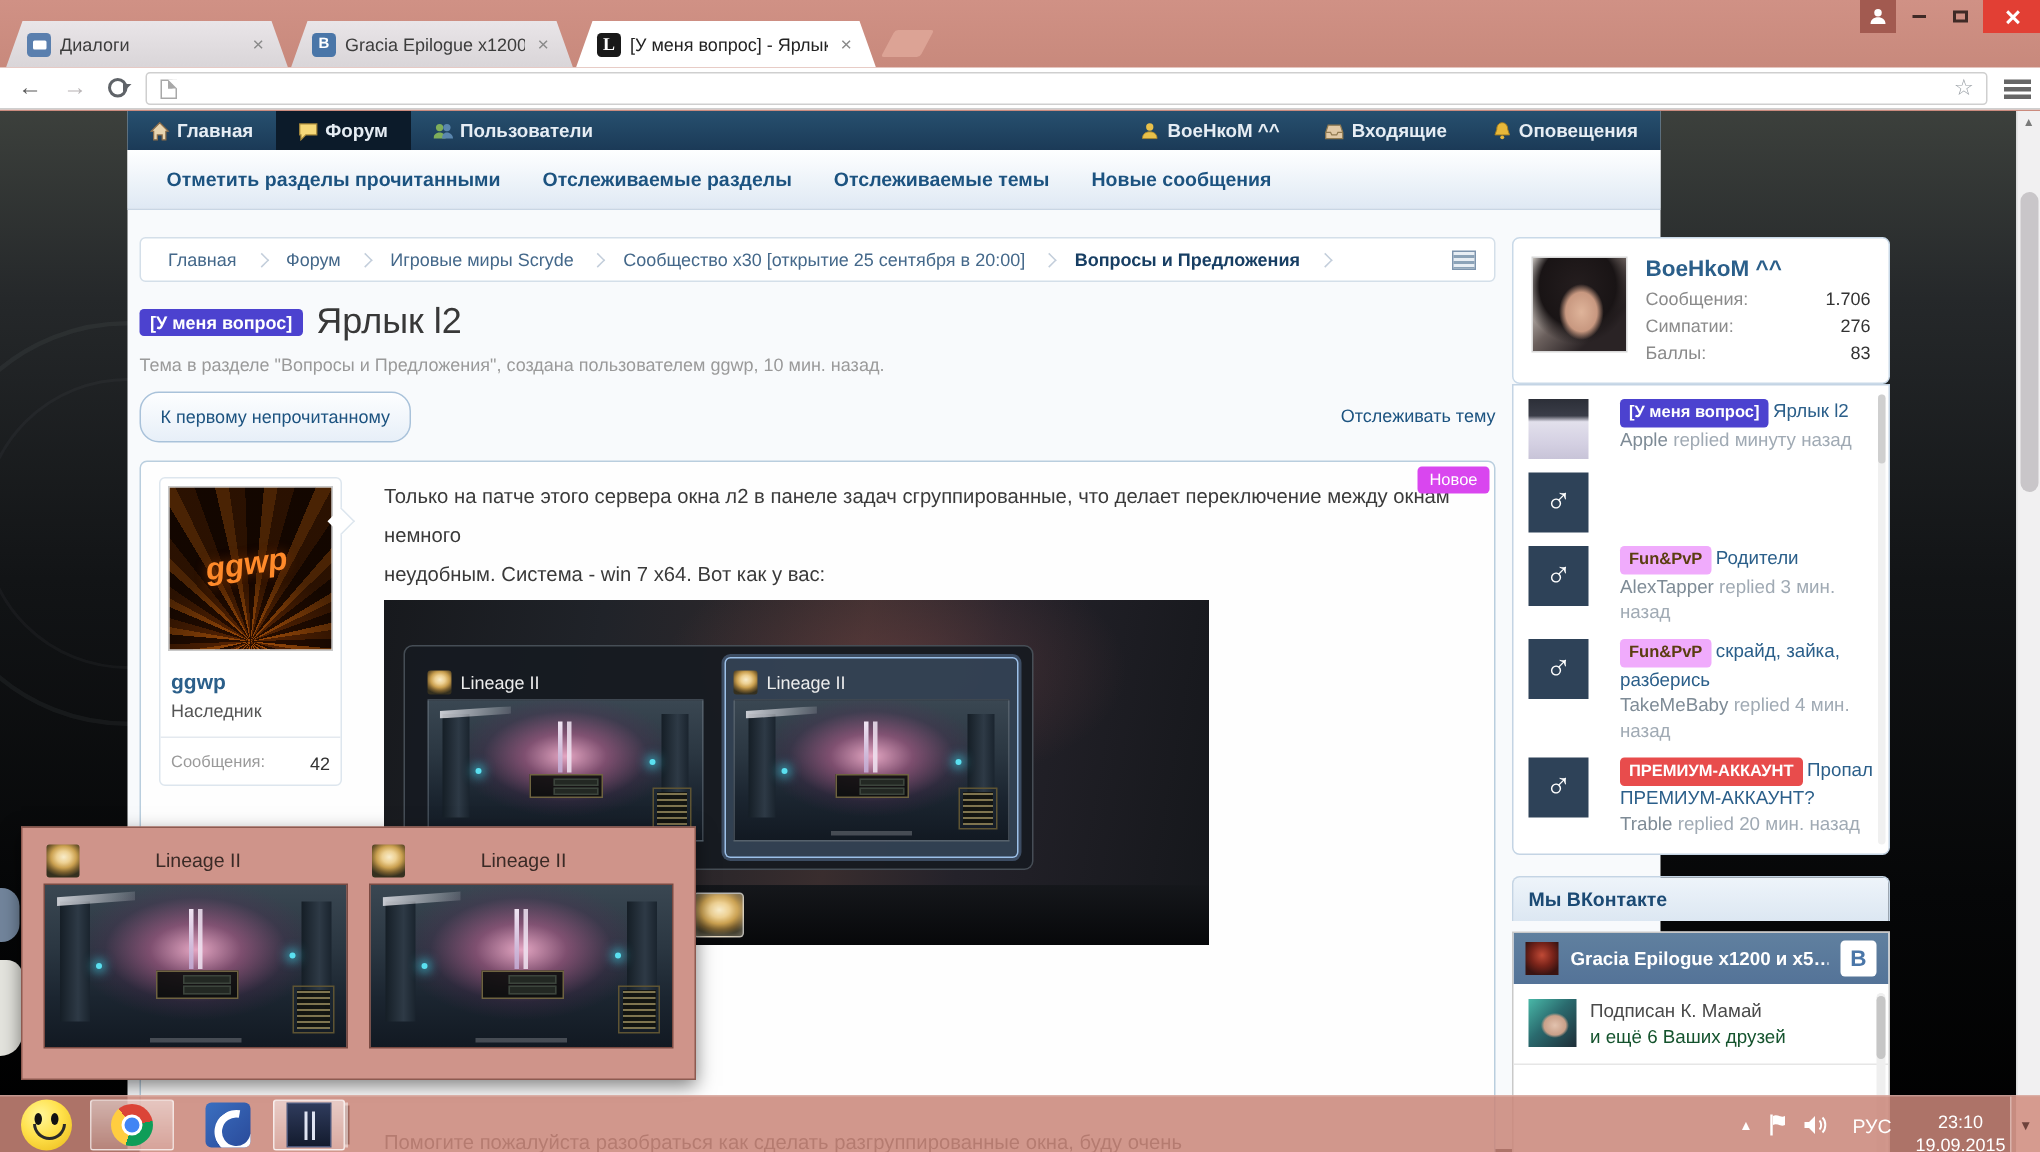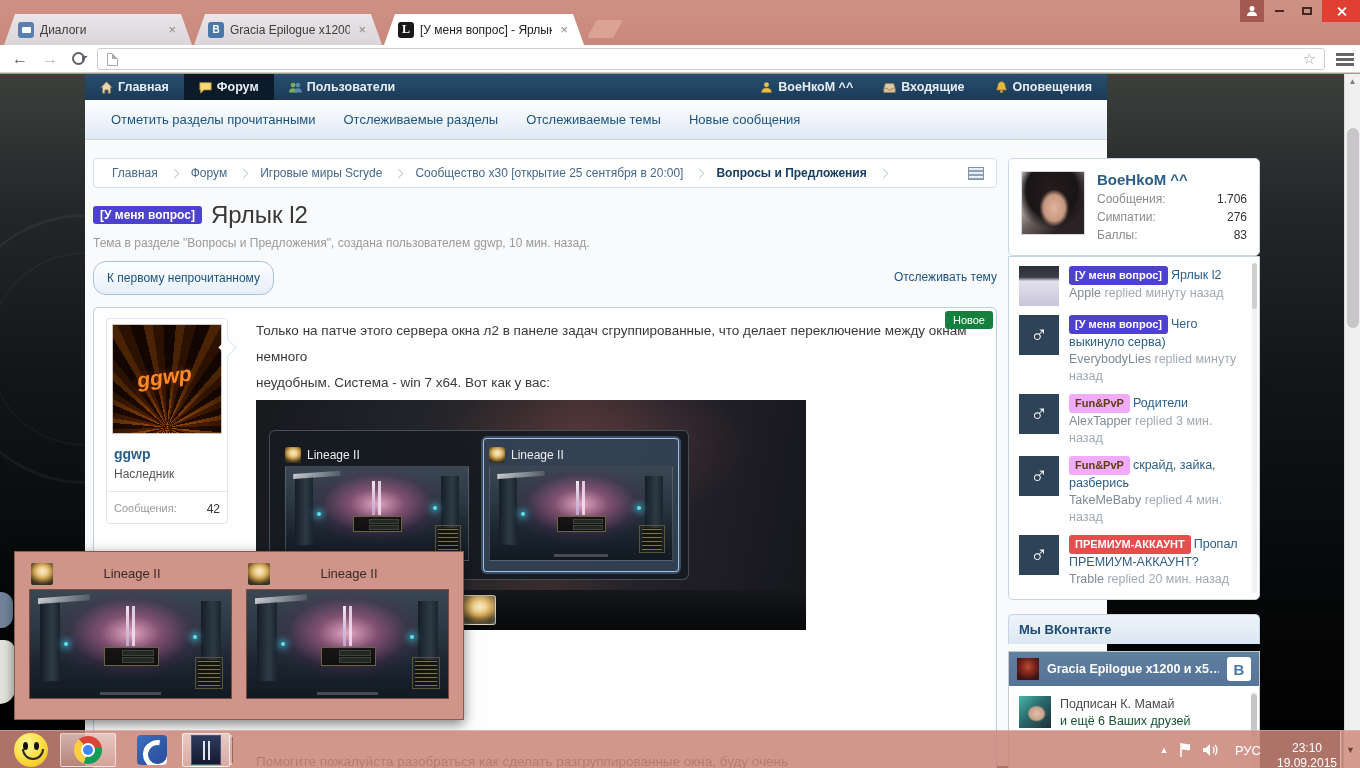--- a/index.html
+++ b/index.html
@@ -49,39 +49,39 @@
 .bgring::before{content:"";position:absolute;inset:35px;border:2px solid rgba(150,160,165,.06);border-radius:50%}
 .art1{position:absolute;left:0;top:518px;width:13px;height:36px;background:#7e93ad;border-radius:0 12px 12px 0;opacity:.9}
 .art2{position:absolute;left:0;top:566px;width:15px;height:64px;background:#f0f0ea;border-radius:0 14px 20px 0;opacity:.95}
 .page{position:absolute;left:85px;width:1022px;top:0;bottom:2px;background:#f8fafc}
 
 .topnav{height:26px;background:linear-gradient(#27506f,#1b3a57);display:flex;align-items:stretch;font-size:12.5px;font-weight:bold;color:#e6edf4}
 .nitem{display:flex;align-items:center;gap:5px;padding:0 15px}
 .nitem.active{background:#0c1b2a}
 .nright{margin-left:auto;display:flex}
 .nicon{width:13px;height:13px;flex:none}
-.subnav{height:40px;background:linear-gradient(#feffff,#dfe9f4);border-bottom:1px solid #c9d6e4;display:flex;align-items:center;padding:0 12px;font-size:13px;font-weight:normal;color:#1c5380}
+.subnav{height:40px;background:linear-gradient(#feffff,#dfe9f4);border-bottom:1px solid #c9d6e4;display:flex;align-items:center;padding:0 12px;font-size:13px;font-weight:bold;color:#1c5380}
 .subnav span{padding:0 14px}
 
 .main{position:absolute;left:8px;top:84px;width:904px}
 .crumbbar{height:30px;background:#fff;border:1px solid #d4dfe9;border-radius:4px;display:flex;align-items:center;padding:0 12px;font-size:12px;color:#44688a}
 .crumb{padding:0 6px;white-space:nowrap}
 .crumb.here{font-weight:bold;color:#173e63}
 .csep{width:7px;height:7px;border-top:1px solid #c3cedb;border-right:1px solid #c3cedb;transform:rotate(45deg);margin:0 7px;flex:none}
 .gridico{margin-left:auto;width:16px;height:13px;background:linear-gradient(#9fb3c6,#9fb3c6);border:1px solid #7d94ad;background-image:repeating-linear-gradient(180deg,#e8eef4 0 2px,#8ca3b8 2px 4px)}
 .titlerow{margin-top:13px;display:flex;align-items:center}
 .qbadge{background:#4c42cf;color:#fff;font-size:12px;font-weight:bold;padding:2px 7px;border-radius:3px}
 .bigtitle{font-size:24px;color:#383838;margin-left:9px}
 .meta{margin-top:7px;font-size:12px;color:#9a9a9a}
 .actions{margin-top:11px;height:34px;position:relative}
 .btnfirst{display:inline-block;border:1px solid #a9c2da;border-radius:13px;background:linear-gradient(#fdfeff,#e7eff8);color:#1c5380;font-size:12px;padding:9px 13px}
 .watchlink{position:absolute;right:0;top:9px;font-size:12px;color:#1c5380}
 
 .postpanel{margin-top:12px;position:relative;background:#fefefe;border:1px solid #b9cede;border-radius:5px;height:540px}
-.newbadge{position:absolute;top:3px;right:3px;background:#15803d;color:#fff;font-size:11px;padding:3px 8px;border-radius:3px}
+.newbadge{position:absolute;top:3px;right:3px;background:#d946ef;color:#fff;font-size:11px;padding:3px 8px;border-radius:3px}
 .ucol{position:absolute;left:12px;top:10px;width:122px;background:#fff;border:1px solid #dde6ee;border-radius:4px;padding:5px;}
 .ucol::after{content:"";position:absolute;right:-7px;top:22px;width:12px;height:12px;background:#fff;border-top:1px solid #dde6ee;border-right:1px solid #dde6ee;transform:rotate(45deg)}
 .uav{width:110px;height:110px;border:1px solid #c8c8c8;position:relative;overflow:hidden;background:radial-gradient(80% 60% at 50% 100%,rgba(0,0,0,.0) 0%,rgba(0,0,0,.55) 80%),repeating-conic-gradient(from 160deg at 50% 95%,#2a0e00 0deg 7deg,#a34d08 7deg 12deg,#5e2602 12deg 18deg)}
 .ggwptxt{position:absolute;left:24px;top:40px;font-size:21px;font-style:italic;font-weight:bold;color:#ff8a2a;transform:rotate(-8deg);text-shadow:0 0 8px #7a3000}
 .uname{margin-top:12px;font-size:14px;font-weight:bold;color:#2b5f8a;padding-left:2px}
 .urank{margin-top:5px;font-size:12px;color:#555;padding-left:2px}
 .udiv{margin:10px -5px 8px;border-top:1px solid #e4e9ef}
 .ustat{display:flex;font-size:11px;color:#9a9a9a;padding:2px 2px}
 .ustat b{margin-left:auto;color:#333;font-weight:normal;font-size:12px}
 .msg{margin-left:162px;padding-top:10px;width:726px;font-size:13.5px;color:#3a3a3a;line-height:26px}
@@ -121,21 +121,21 @@
 
 
 .sidebar{position:absolute;left:923px;top:84px;width:252px}
 .ucard{background:#fff;border:1px solid #c9d9e8;border-radius:5px;padding:12px;height:98px;position:relative}
 .ucard .av{position:absolute;left:12px;top:12px;width:64px;height:64px;border:1px solid #d8d8d8;background:radial-gradient(40% 50% at 52% 58%,#dfb49a 0%,#c89880 42%,rgba(0,0,0,0) 60%),radial-gradient(75% 80% at 48% 30%,#241d1e 0%,#191415 55%,rgba(0,0,0,0) 78%),linear-gradient(135deg,#eae5df 0%,#cfc8c2 22%,#6a5f5c 48%,#2a2325 75%)}
 .ucard .nm{margin-left:76px;font-size:15px;font-weight:bold;color:#2b5f8a}
 .statrow{margin-left:76px;display:flex;font-size:12px;color:#8a8a8a;margin-top:4px}
 .statrow b{margin-left:auto;color:#333;font-weight:normal}
 .shead{margin-top:14px;background:linear-gradient(#eef4fa,#dce7f2);border:1px solid #c4d4e4;border-bottom:none;border-radius:5px 5px 0 0;padding:7px 10px;font-size:13px;font-weight:bold;color:#1b4a74}
 .sbody{background:#fff;border:1px solid #c4d4e4;border-radius:0 0 5px 5px;padding:9px 10px 2px;position:relative}
-.litem{display:flex;gap:10px;margin-bottom:9px;font-size:12.5px}
+.litem{display:flex;gap:21px;margin-bottom:9px;font-size:12.5px}
 .lav{width:40px;height:40px;flex:none}
 .lav.anime{background:linear-gradient(180deg,#2c2f38 0%,#3a3d48 28%,#e2e0ec 38%,#d4d0e2 74%,#c8c4d8 100%)}
 .lav.male{background:#2e4258;color:#fff;font-size:24px;display:flex;align-items:center;justify-content:center}
 .lbody{line-height:17px;flex:1}
 .lbadge{display:inline-block;font-size:11px;font-weight:bold;padding:1px 6px;border-radius:3px;margin-right:3px}
 .bq{background:#4c42cf;color:#fff}
 .bfp{background:#f0abfc;color:#5a3d10}
 .bpr{background:#e84c4c;color:#fff}
 .ltitle{color:#2b5f8a}
 .lwho{color:#7e8b96}.lwhen{color:#a0aab4}
@@ -418,22 +418,20 @@
         </div>
 
         <div class="sbody">
           <div class="litem">
             <span class="lav anime"></span>
             <span class="lbody"><span class="lbadge bq">[У меня вопрос]</span><span class="ltitle">Ярлык l2</span><br>
             <span class="lwho">Apple</span> <span class="lwhen">replied минуту назад</span></span>
           </div>
           <div class="litem">
             <span class="lav male">♂</span>
-            <span class="lbody"><span class="lbadge bq">[У меня вопрос]</span><span class="ltitle">Чего выкинуло серва)</span><br>
-            <span class="lwho">EverybodyLies</span> <span class="lwhen">replied минуту назад</span></span>
           </div>
           <div class="litem">
             <span class="lav male">♂</span>
             <span class="lbody"><span class="lbadge bfp">Fun&amp;PvP</span><span class="ltitle">Родители</span><br>
             <span class="lwho">AlexTapper</span> <span class="lwhen">replied 3 мин. назад</span></span>
           </div>
           <div class="litem">
             <span class="lav male">♂</span>
             <span class="lbody"><span class="lbadge bfp">Fun&amp;PvP</span><span class="ltitle">скрайд, зайка, разберись</span><br>
             <span class="lwho">TakeMeBaby</span> <span class="lwhen">replied 4 мин. назад</span></span>

